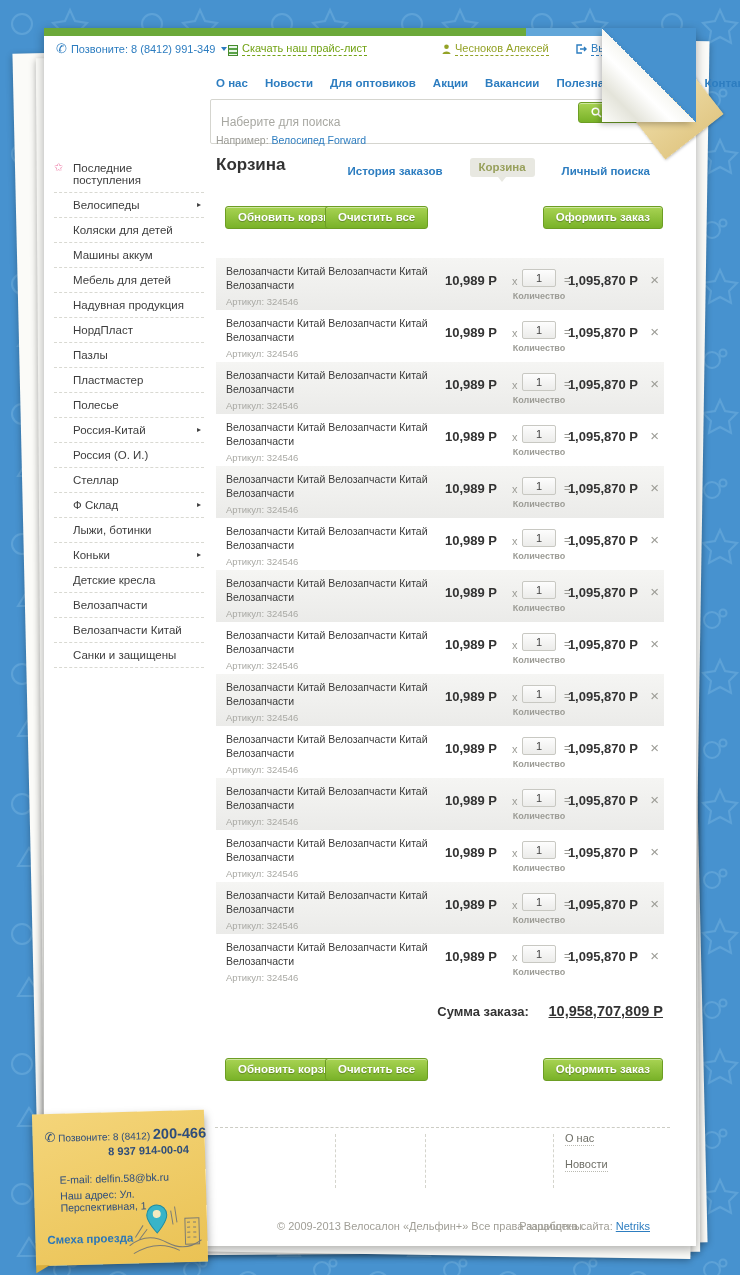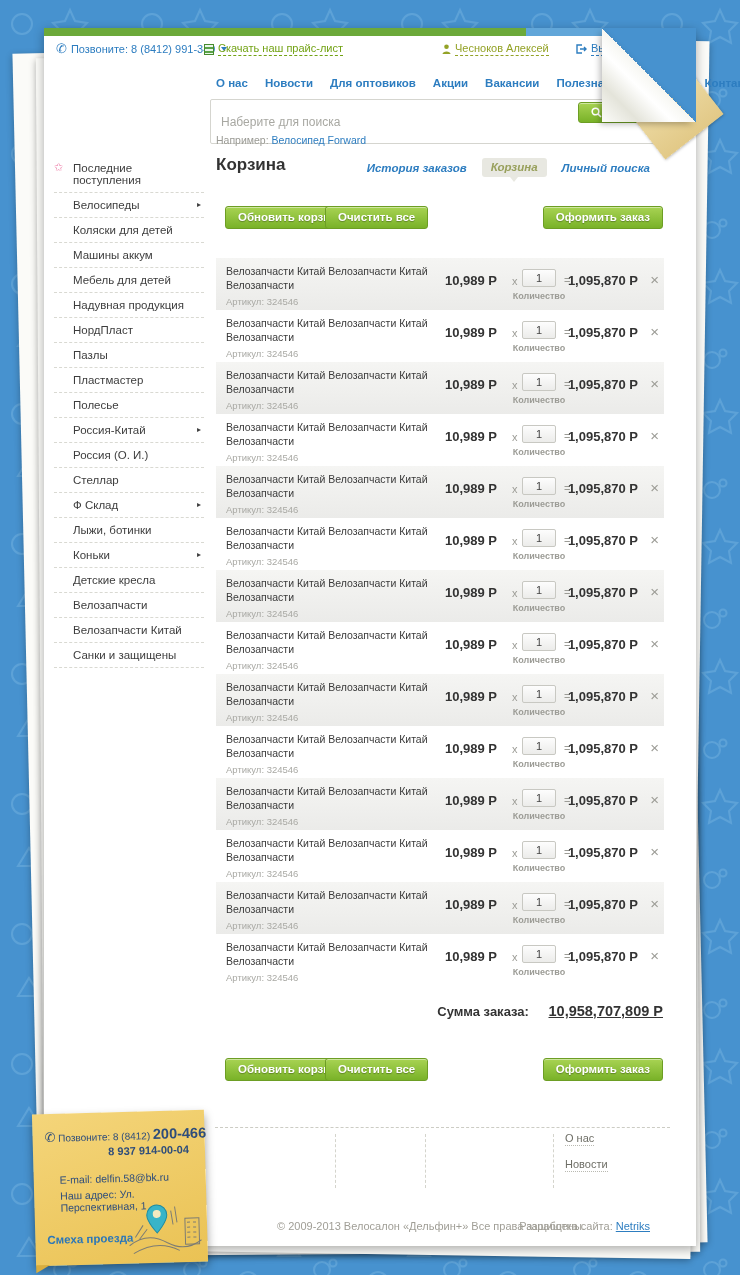--- a/index.html
+++ b/index.html
@@ -26,21 +26,21 @@
   .curl .fold { position:absolute; inset:0; z-index:4;
                 background:linear-gradient(to bottom left, transparent 0 50%, #f6f6f1 50%, #ffffff 62%, #e4e4da 80%, #fcfcf9 100%);
                 filter:drop-shadow(-2px 2px 3px rgba(0,0,0,.28)); }
 
   
   .tb { position:absolute; font-size:11px; white-space:nowrap; display:inline-flex; align-items:center; gap:4px; }
   .tb, .tb * { text-decoration:none; }
   .tb-text { border-bottom:1px dashed currentColor; padding-bottom:1px; cursor:pointer; }
   .blue { color:#2d7dc0; } .green { color:#72a214; } .olive { color:#93a226; }
   .phone-item { left:12px; top:14px; }
-  .pricelist-item { left:160px; top:14px; }
+  .pricelist-item { left:184px; top:14px;align-items:flex-end; }
   .user-item { left:398px; top:14px; }
   .logout-item { left:488px; top:14px;padding-left:44px; }
   .caret { width:0; height:0; border-left:3.5px solid transparent; border-right:3.5px solid transparent; border-top:4px solid #2d7dc0; margin-left:2px; }
   .xls-icon { width:10px; height:11px; border:1px solid #468b2d; background:repeating-linear-gradient(to bottom,#eaf6ea 0 2px,#5aa348 2px 4px); }
   .glyph-phone { font-size:13px; line-height:1; }
 
   
   .logo { position:absolute; left:10px; top:44px; width:154px; height:74px; cursor:pointer; }
   .redline { position:absolute; left:0; width:154px; height:2px; background:#e23b3b; }
   .rl1 { top:24px; } .rl2 { top:51px; }
@@ -65,21 +65,21 @@
          border:1px solid #6d9e24; border-radius:3px; box-shadow:inset 0 1px 0 rgba(255,255,255,.45); cursor:pointer; white-space:nowrap; }
 
   
   .sidebar { position:absolute; left:10px; top:128px; width:150px; }
   .side-item { position:relative; padding:6px 2px 6px 19px; border-bottom:1px dashed #d9d9d2; font-size:11.5px; color:#3d3d3d; cursor:pointer; }
   .side-item .star { position:absolute; left:0; top:5px; color:#ee7fa9; font-size:11px; }
   .side-item .arr { position:absolute; right:3px; top:7px; font-size:8px; color:#3d3d3d; }
 
   
   .page-title { position:absolute; left:172px; top:127px; font-size:17px; font-weight:bold; color:#333; }
-  .account-tabs { position:absolute; right:46px; top:130px; display:flex; gap:15px; align-items:center;font-style:italic; }
+  .account-tabs { position:absolute; right:46px; top:130px; display:flex; gap:27px; align-items:flex-end; }
   .tab { font-size:11.5px; font-weight:bold; color:#2d7dc0; cursor:pointer; position:relative; }
   .tab.active { color:#98a05c; background:#e8e8e1; padding:3px 9px 4px; border-radius:3px; cursor:default; }
   .tab.active::after { content:""; position:absolute; left:50%; bottom:-5px; margin-left:-4px;
                        border-left:4px solid transparent; border-right:4px solid transparent; border-top:5px solid #e8e8e1; }
 
   .btn-update-top { position:absolute; left:181px; top:178px; }
   .btn-clear-top { position:absolute; left:281px; top:178px; }
   .btn-checkout-top { position:absolute; right:33px; top:178px; }
   .btn-update-bot { position:absolute; left:181px; top:1030px; }
   .btn-clear-bot { position:absolute; left:281px; top:1030px; }

